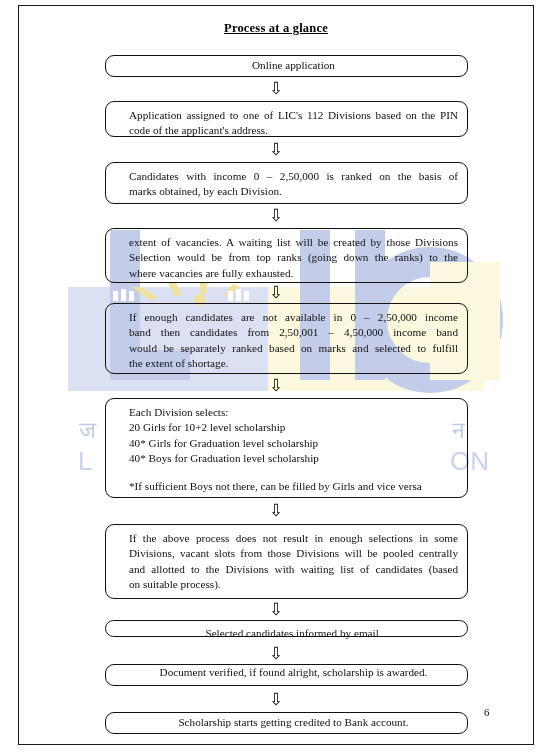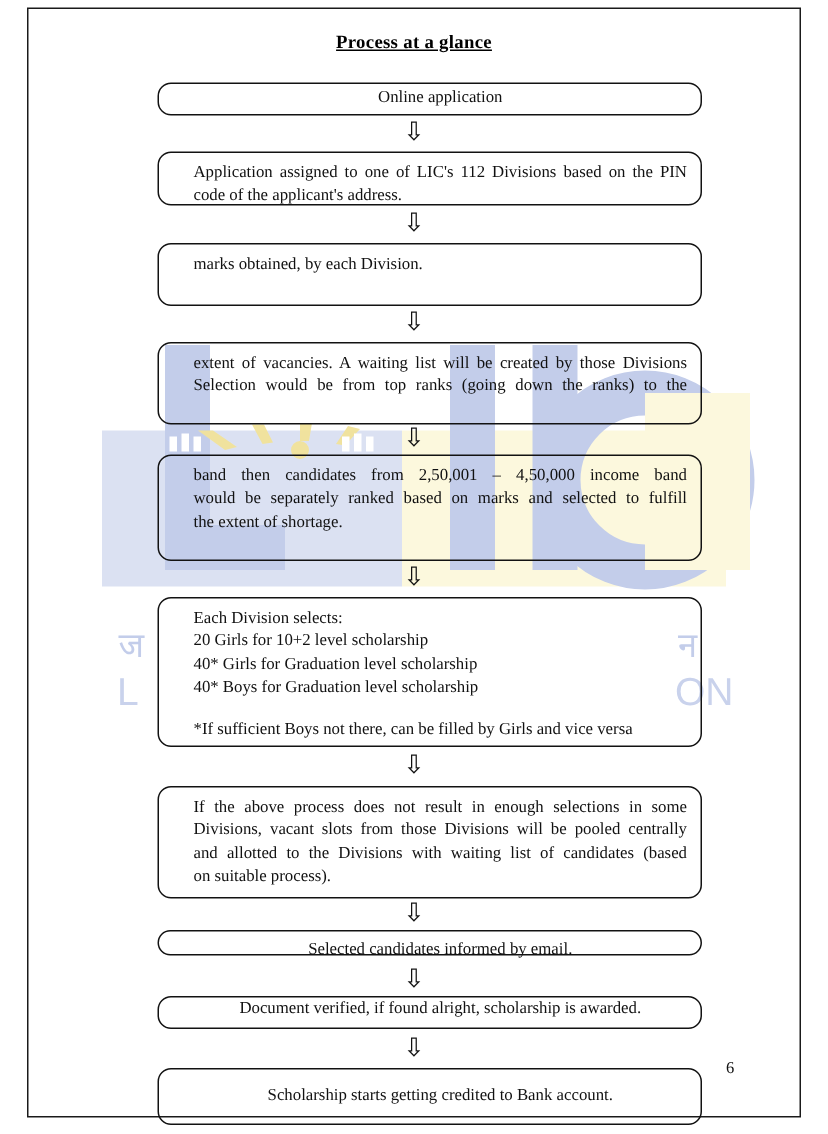--- a/index.html
+++ b/index.html
@@ -166,29 +166,32 @@
       <div class="flow-box centered" style="top: 55px; height: 22px; display: flex; align-items: center; justify-content: center;">
         <span class="line">Online application</span>
       </div>
       <div class="arrow" style="top: 80px;">⇩</div>
       <div class="flow-box " style="top: 101px; height: 36px; padding-top: 6px;">
         <span class="jline">Application assigned to one of LIC's 112 Divisions based on the PIN</span>
         <span class="jline last">code of the applicant's address.</span>
       </div>
       <div class="arrow" style="top: 140.5px;">⇩</div>
       <div class="flow-box " style="top: 162px; height: 42px; padding-top: 6px;">
+        <span class="jline">Candidates with income 0 – 2,50,000 is ranked on the basis of</span>
         <span class="jline last">marks obtained, by each Division.</span>
       </div>
       <div class="arrow" style="top: 207px;">⇩</div>
       <div class="flow-box " style="top: 228px; height: 55px; padding-top: 6px;">
         <span class="jline">extent of vacancies. A waiting list will be created by those Divisions</span>
         <span class="jline">Selection would be from top ranks (going down the ranks) to the</span>
+        <span class="jline last">where vacancies are fully exhausted.</span>
       </div>
       <div class="arrow" style="top: 284px;">⇩</div>
       <div class="flow-box " style="top: 303px; height: 71px; padding-top: 6px;">
+        <span class="jline">If enough candidates are not available in   0 – 2,50,000 income</span>
         <span class="jline">band then candidates from 2,50,001 – 4,50,000 income band</span>
         <span class="jline">would be separately ranked based on marks and selected to fulfill</span>
         <span class="jline last">the extent of shortage.</span>
       </div>
       <div class="arrow" style="top: 377px;">⇩</div>
       <div class="flow-box " style="top: 398px; height: 100px; padding-top: 6px;">
         <span class="line">Each Division selects:</span>
         <span class="line">20 Girls for 10+2 level scholarship</span>
         <span class="line">40* Girls for Graduation level scholarship</span>
         <span class="line">40* Boys for Graduation level scholarship</span>
@@ -204,19 +207,19 @@
       </div>
       <div class="arrow" style="top: 600.5px;">⇩</div>
       <div class="flow-box centered" style="top: 620px; height: 17px; display: flex; align-items: flex-start; justify-content: center;">
         <span class="line">Selected candidates informed by email.</span>
       </div>
       <div class="arrow" style="top: 645px;">⇩</div>
       <div class="flow-box centered" style="top: 664px; height: 22px; display: flex; align-items: flex-end; justify-content: center;">
         <span class="line">Document verified, if found alright, scholarship is awarded.</span>
       </div>
       <div class="arrow" style="top: 691px;">⇩</div>
-      <div class="flow-box centered" style="top: 712px; height: 38px; display: flex; align-items: center; justify-content: center;">
+      <div class="flow-box centered" style="top: 712px; height: 22px; display: flex; align-items: center; justify-content: center;">
         <span class="line">Scholarship starts getting credited to Bank account.</span>
       </div>
     </div>
 
   <div id="page-number">6</div>
 </div>
 
 </body></html>

